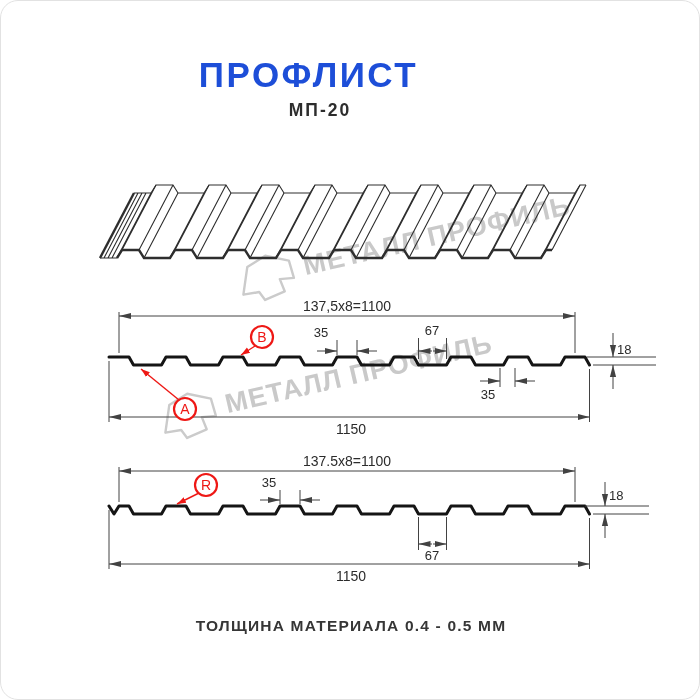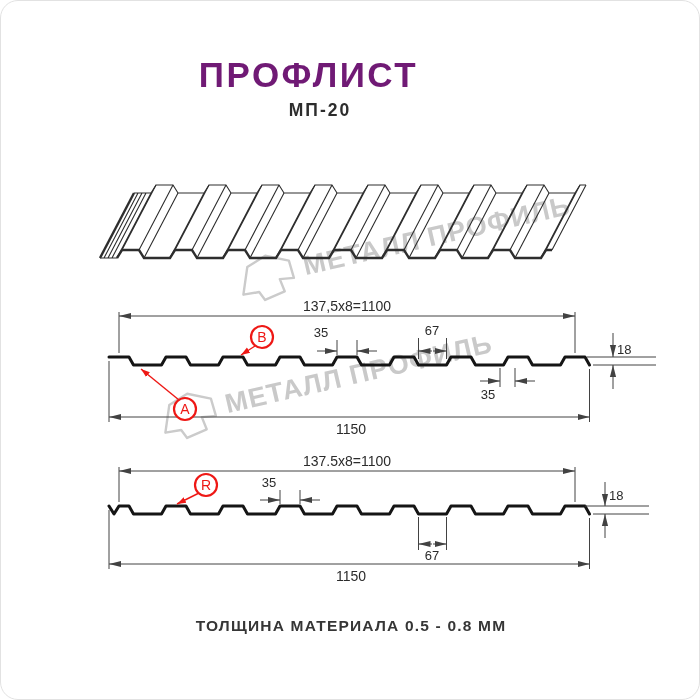--- a/index.html
+++ b/index.html
@@ -1,20 +1,20 @@
 <!DOCTYPE html>
 <html><head>
 <meta charset="utf-8">
 <style>
   html,body{margin:0;padding:0;background:#fff;}
   #page{position:relative;width:700px;height:700px;background:#ffffff;overflow:hidden;
         border:1px solid #e2e2e2;border-radius:18px;box-sizing:border-box;
         font-family:"Liberation Sans",sans-serif;}
   .title{position:absolute;left:0;top:54px;width:615px;text-align:center;
-         font-size:35px;font-weight:800;letter-spacing:2.5px;color:#701a75;}
+         font-size:35px;font-weight:800;letter-spacing:2.5px;color:#1d4ed8;}
   .subtitle{position:absolute;left:0;top:99px;width:638px;text-align:center;
          font-size:17.5px;font-weight:700;letter-spacing:2px;color:#2d2d2d;}
   .footer-note{position:absolute;left:0;top:616px;width:700px;text-align:center;
          font-size:15.5px;font-weight:700;letter-spacing:1.2px;color:#363636;}
   .wm{position:absolute;display:flex;align-items:flex-start;gap:9px;
       transform:rotate(-13deg);transform-origin:0 0;color:#c9c9c9;
       font-weight:700;font-size:27px;letter-spacing:1px;white-space:nowrap;z-index:1;}
   .wm .wm-text{margin-top:11px;line-height:1;}
   .wm svg{display:block;}
   #wm1{left:228px;top:258px;}
@@ -159,14 +159,14 @@
       <line class="dim" x1="348" y1="563" x2="108" y2="563" marker-end="url(#arr)"></line>
       <line class="dim" x1="348" y1="563" x2="588.5" y2="563" marker-end="url(#arr)"></line>
       <text class="dim-text-lg" x="350" y="580" text-anchor="middle">1150</text>
 
       <line class="redln" x1="198" y1="492" x2="176" y2="503" marker-end="url(#arrRed)"></line>
       <circle class="redcirc" cx="205" cy="484" r="11"></circle>
       <text class="red-text" x="205" y="489" text-anchor="middle">R</text>
     </g>
   </svg>
 
-  <div class="footer-note">ТОЛЩИНА МАТЕРИАЛА 0.5 - 0.8 ММ</div>
+  <div class="footer-note">ТОЛЩИНА МАТЕРИАЛА 0.4 - 0.5 ММ</div>
 </div>
 
 </body></html>

